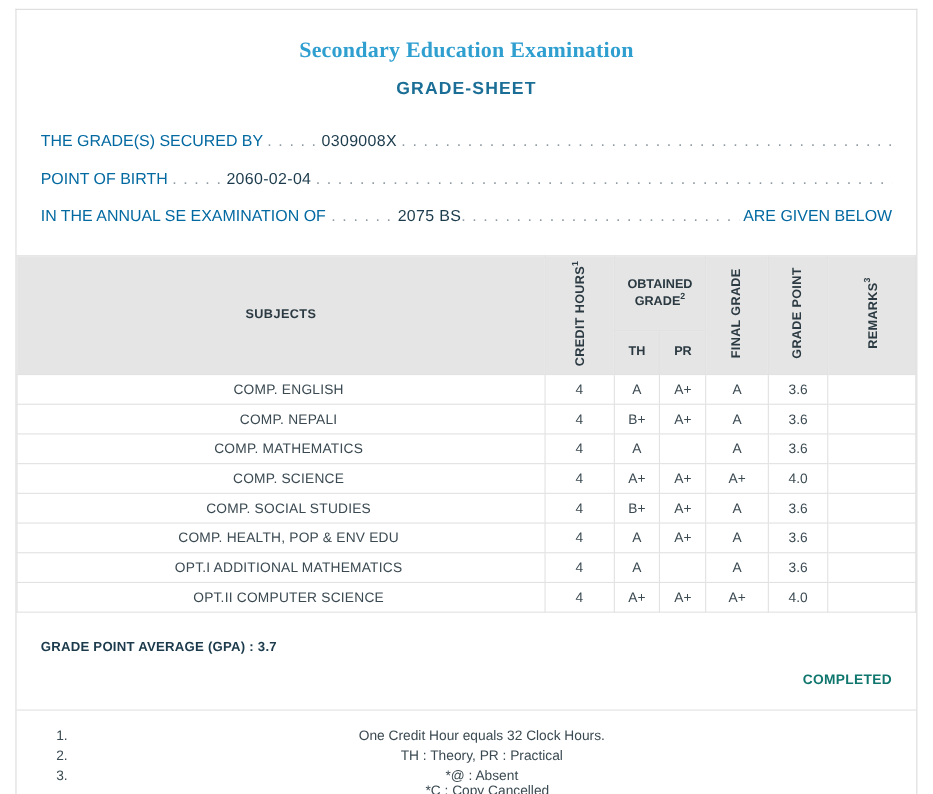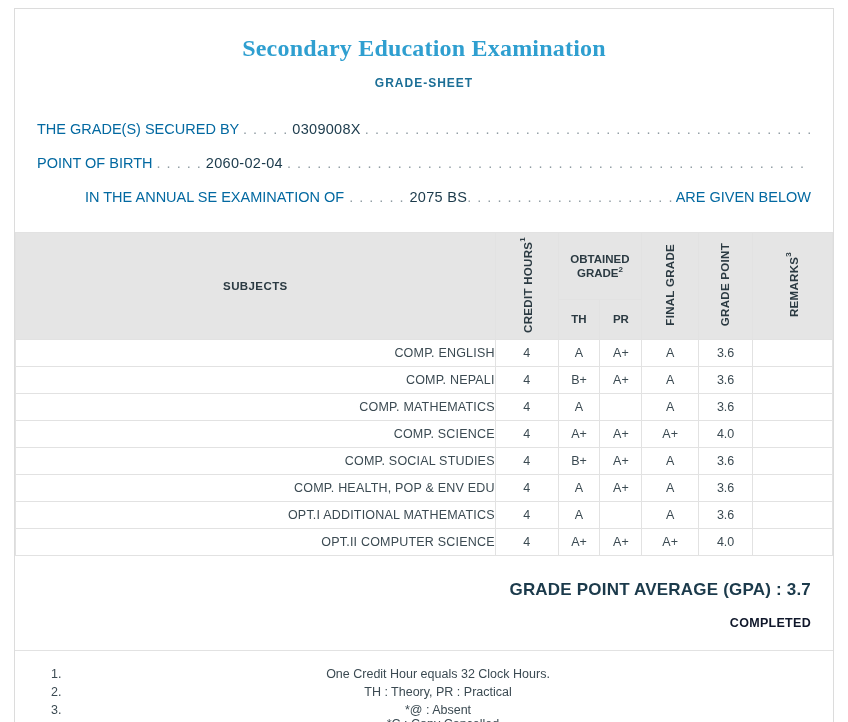--- a/index.html
+++ b/index.html
@@ -19,29 +19,29 @@
     margin: 8px 14px 0 14px;
     border: 1px solid #dcdcdc;
     border-bottom: none;
     box-sizing: border-box;
   }
   .title {
     text-align: center;
     color: #2f9fd0;
     font-family: "Liberation Serif", serif;
     font-weight: bold;
-    font-size: 24px;
+    font-size: 20px;
     padding-top: 26px;
     letter-spacing: 0.2px;
   }
   .subtitle {
     text-align: center;
     color: #1b6e96;
     font-weight: bold;
-    font-size: 12px;
+    font-size: 16px;
     padding-top: 14px;
     letter-spacing: 1px;
   }
   .info-block {
     padding: 22px 22px 4px 22px;
     color: #3b4a52;
     font-size: 14.5px;
   }
   .info-line {
     padding: 9px 0 9px 0;
@@ -52,21 +52,20 @@
   .info-line .val {
     color: #1b3a4b;
     font-weight: normal;
     letter-spacing: 0.3px;
   }
   .dots { color: #8f9ba2; letter-spacing: 1px; }
   .info-line.third {
     display: flex;
     align-items: baseline;
     justify-content: flex-end;
-    margin-left: 48px;
   }
   .info-line.third .fill {
     flex: 1;
     overflow: hidden;
     color: #8f9ba2;
     letter-spacing: 1px;
     white-space: nowrap;
   }
   .info-line.third .tail { padding-left: 4px; }
 
@@ -100,46 +99,46 @@
   .vert {
     writing-mode: vertical-rl;
     transform: rotate(180deg);
     white-space: nowrap;
     display: inline-block;
     line-height: 1.15;
     letter-spacing: 0.3px;
   }
   th.vcell { height: 86px; }
   td.subject {
-    text-align: right;
+    text-align: center;
     padding: 6px 0 6px 14px;
     letter-spacing: 0.2px;
     font-size: 12.5px;
     color: #3b4a52;
   }
   td.ctr {
     text-align: center;
     padding: 6px 2px;
     font-size: 12.5px;
     color: #3b4a52;
   }
   sup { font-size: 8px; }
 
   .gpa-row {
-    text-align: right;
+    text-align: left;
     font-weight: bold;
     color: #1b3a4b;
-    font-size: 17px;
+    font-size: 12px;
     padding: 24px 22px 0 22px;
     letter-spacing: 0.2px;
   }
   .completed-row {
     text-align: right;
     font-weight: bold;
-    color: #0f172a;
+    color: #0f766e;
     font-size: 12.5px;
     padding: 16px 22px 20px 22px;
     letter-spacing: 0.3px;
   }
   .notes {
     border-top: 1px solid #e2e2e2;
     padding: 14px 22px 10px 22px;
     color: #3b4a52;
     font-size: 12.5px;
   }

